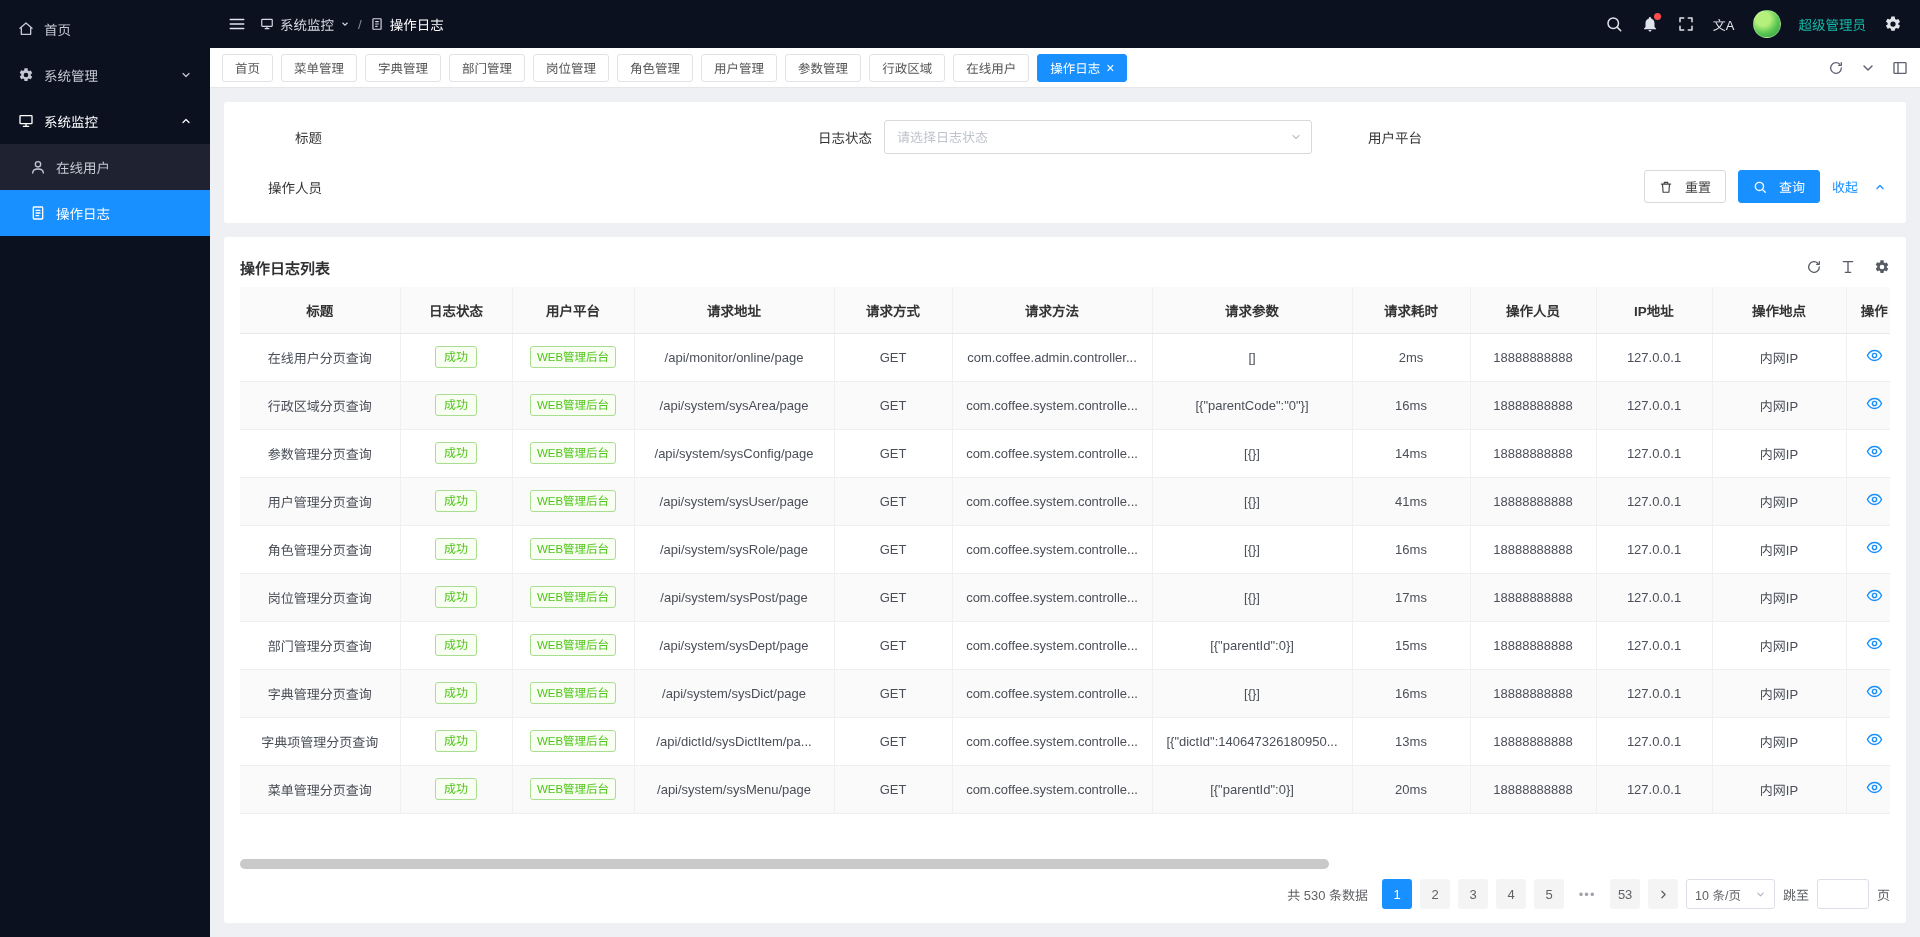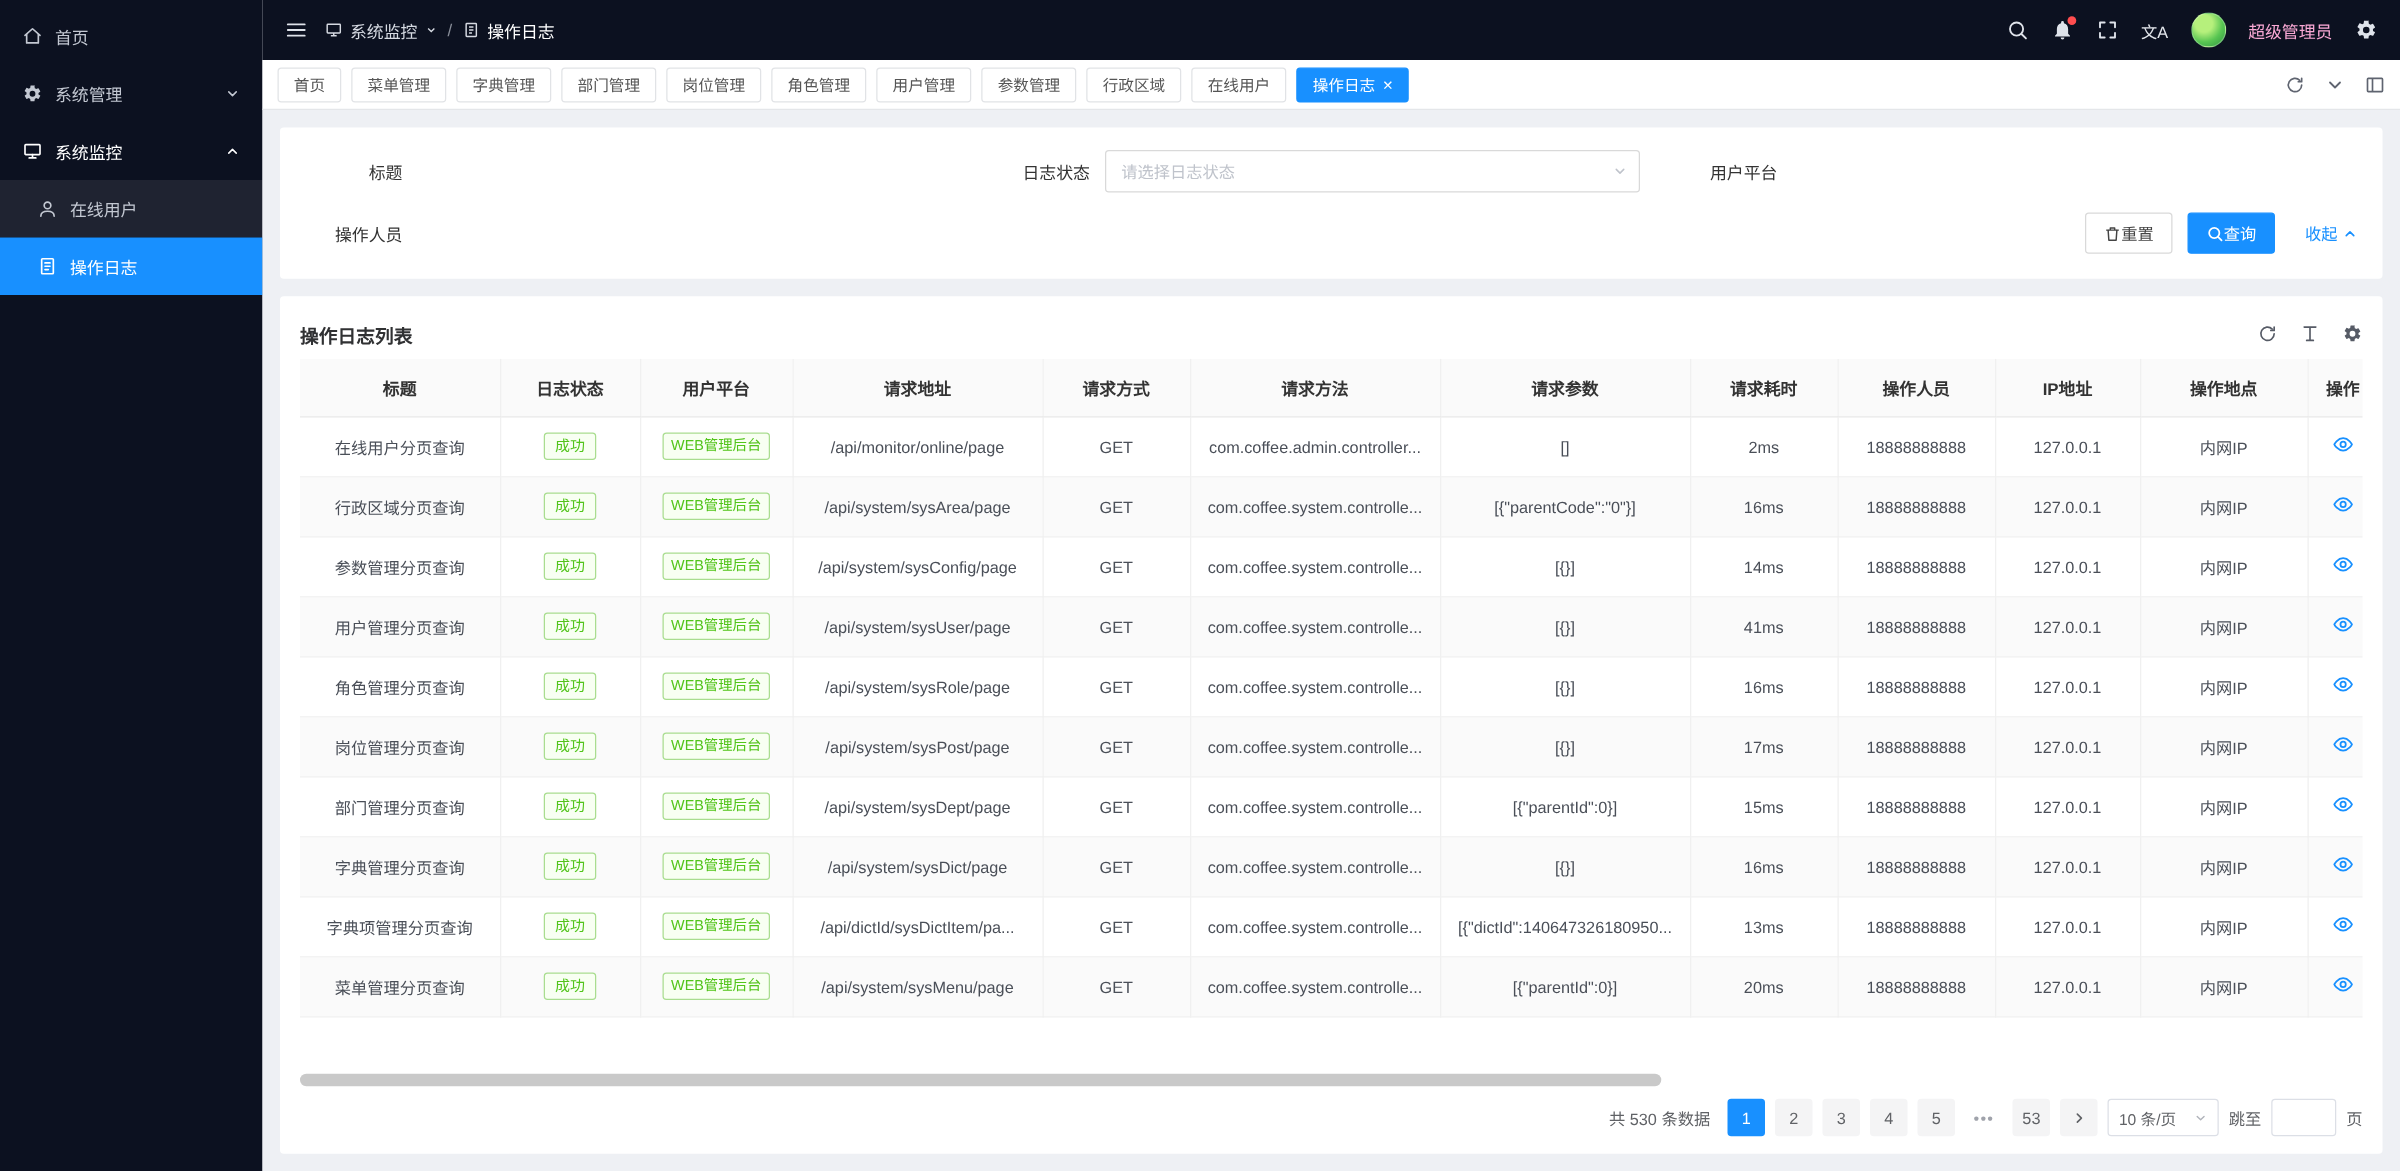--- a/index.html
+++ b/index.html
@@ -36,21 +36,21 @@
   .crumb { display:flex; align-items:center; gap:6px; font-size:13.5px; color:#d6dae2; cursor:pointer; }
   .crumb .ci { width:14px; height:14px; } .crumb .ci svg { width:14px; height:14px; }
   .crumb-sep { color:#8a8f9a; margin:0 2px; }
   .topbar-right { margin-left:auto; display:flex; align-items:center; gap:18px; }
   .bell-dot { position:absolute; top:-2px; right:-2px; width:7px; height:7px;
     background:#ff4d4f; border-radius:50%; }
   .translate-glyph { font-size:13px; color:#e3e6eb; white-space:nowrap; cursor:pointer; }
   .avatar { width:28px; height:28px; border-radius:50%; flex-shrink:0; cursor:pointer;
     background:radial-gradient(circle at 35% 30%, #b6f07c 0 28%, #58c552 60%, #2e9440 100%);
     border:1px solid rgba(255,255,255,0.25); }
-  .username { color:#f9a8d4; font-size:13.5px; white-space:nowrap; cursor:pointer; }
+  .username { color:#14b8a6; font-size:13.5px; white-space:nowrap; cursor:pointer; }
 
   
   .tabbar { height:40px; background:#fff; border-bottom:1px solid #e4e6e9;
     display:flex; align-items:center; padding:0 12px; gap:8px; flex-shrink:0; }
   .tabs { display:flex; align-items:center; gap:8px; }
   .tab { height:28px; display:inline-flex; align-items:center; gap:6px;
     padding:0 12px; border:1px solid #e1e3e6; border-radius:3px; background:#fff;
     color:#555; font-size:12.5px; cursor:pointer; white-space:nowrap; }
   .tab.tab-active { background:#1890ff; border-color:#1890ff; color:#fff; }
   .tab-close { font-size:14px; line-height:1; cursor:pointer; }
@@ -72,27 +72,27 @@
   .f-input { width:100%; height:34px; border:1px solid #d9d9d9; border-radius:3px;
     padding:0 12px; font-size:13px; color:#333; outline:none; background:#fff;
     font-family:"Liberation Sans", sans-serif; }
   .f-input::placeholder { color:#bfc3cb; }
   .select-arrow { position:absolute; right:10px; top:50%; transform:translateY(-50%);
     width:12px; height:12px; color:#bfc3cb; pointer-events:none; }
   .select-arrow svg { width:12px; height:12px; }
   .filter-actions { display:flex; align-items:center; gap:12px; margin-left:auto;
     margin-bottom:16px; padding-right:4px; }
   .btn { height:33px; padding:0 14px; border-radius:3px; font-size:13px;
-    display:inline-flex; align-items:center; gap:0; cursor:pointer; white-space:nowrap;
+    display:inline-flex; align-items:center; gap:12px; cursor:pointer; white-space:nowrap;
     font-family:"Liberation Sans", sans-serif; }
   .btn .bi { width:14px; height:14px; } .btn .bi svg { width:14px; height:14px; }
   .btn-reset { background:#fff; border:1px solid #d9d9d9; color:#444; }
   .btn-search { background:#1890ff; border:1px solid #1890ff; color:#fff;justify-content:flex-end; }
-  .collapse-link { color:#1890ff; display:inline-flex; align-items:center; gap:4px;
-    cursor:pointer; font-size:13px;margin-left:12px; }
+  .collapse-link { color:#1890ff; display:inline-flex; align-items:center; gap:16px;
+    cursor:pointer; font-size:13px; }
   .collapse-link .bi { width:12px; height:12px; } .collapse-link .bi svg { width:12px; height:12px; }
 
   
   .table-card { flex:1; min-height:0; display:flex; flex-direction:column; padding:10px 16px 8px; }
   .card-head { height:40px; display:flex; align-items:center; flex-shrink:0; }
   .card-title { font-size:15px; color:#303133; font-weight:600; }
   .card-tools { margin-left:auto; display:flex; align-items:center; gap:18px; color:#565b66; }
   .card-tools .icon-btn { color:#565b66; width:16px; height:16px; }
   .card-tools .icon-btn svg { width:16px; height:16px; }
 

